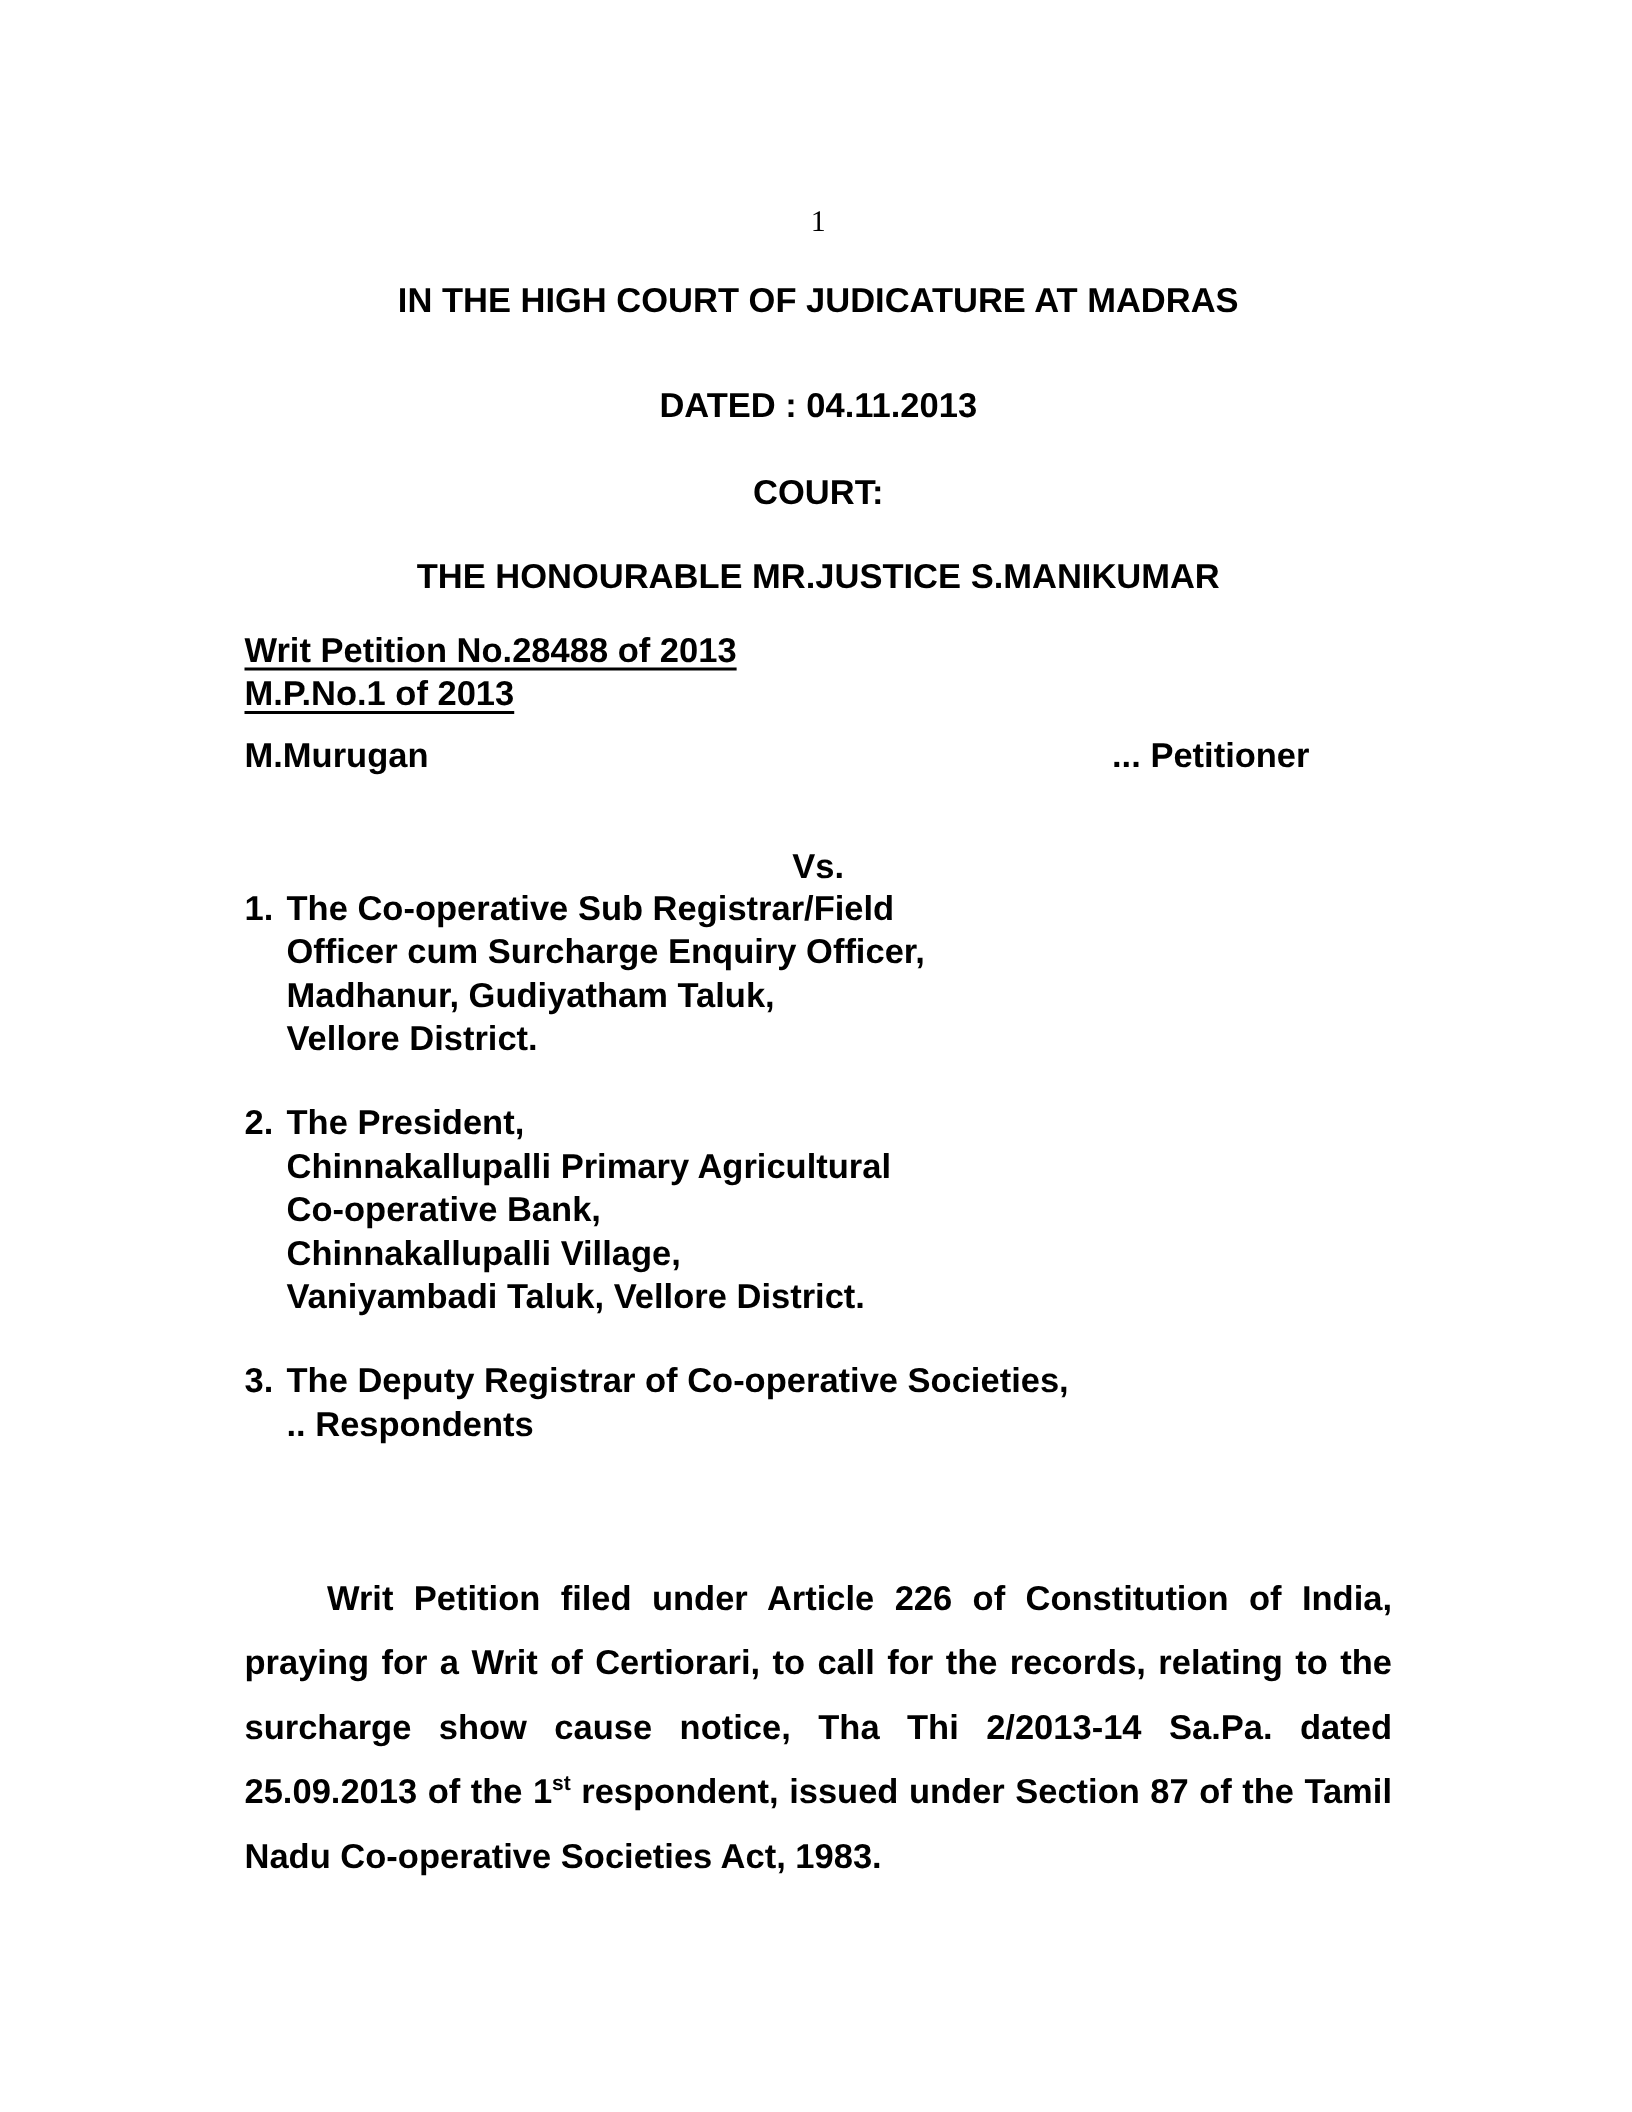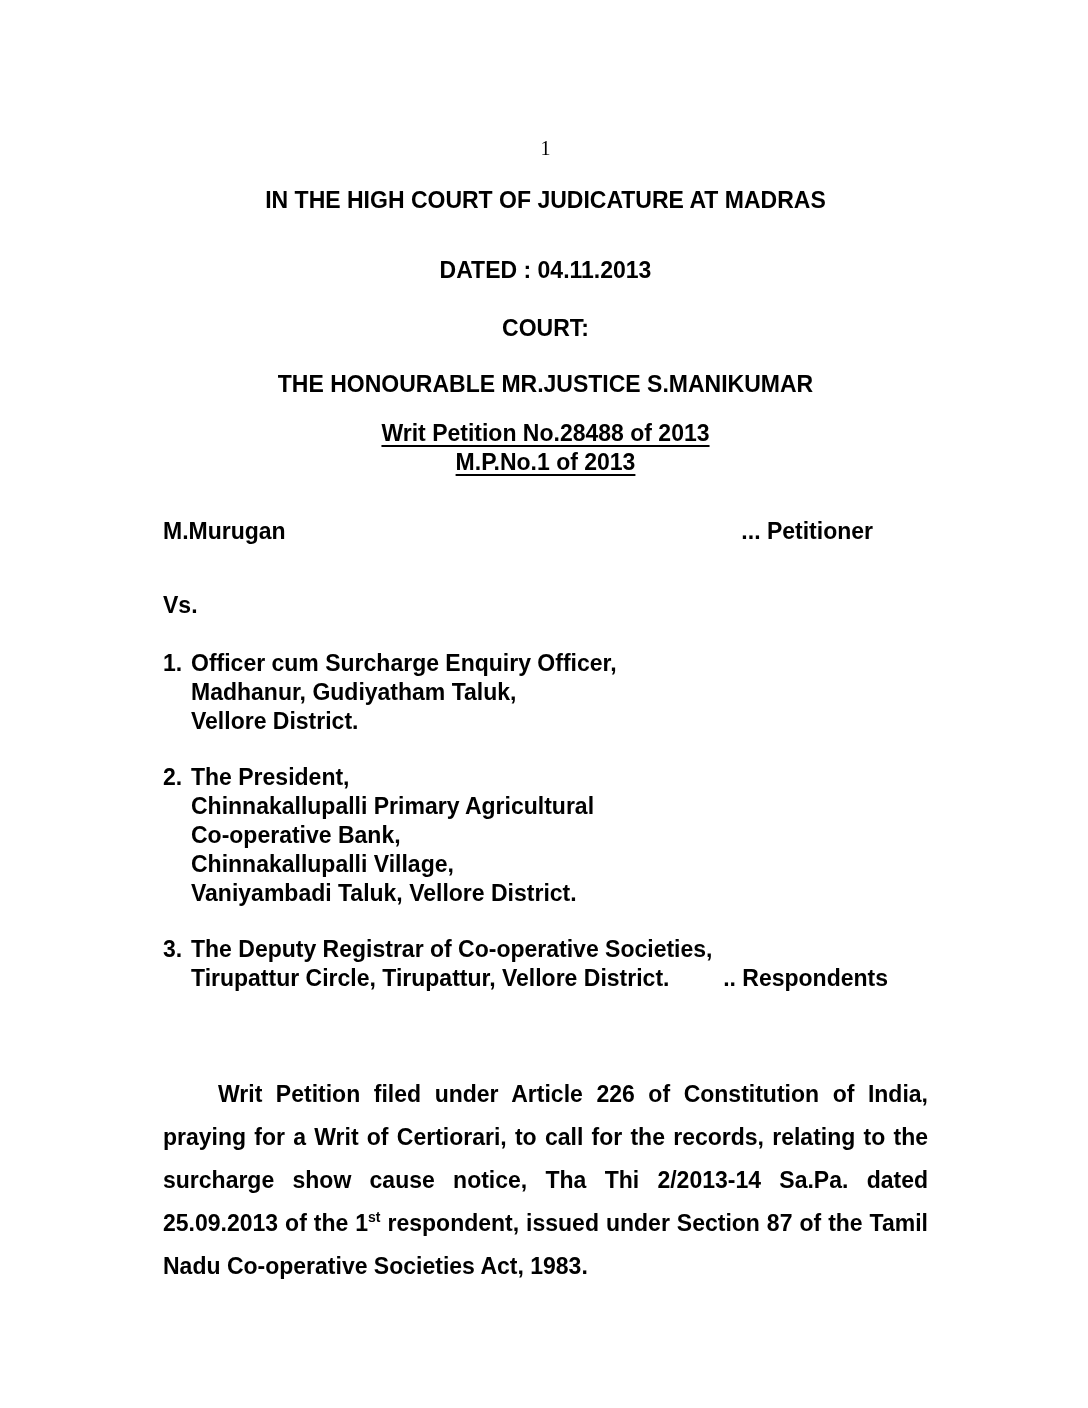--- a/index.html
+++ b/index.html
@@ -30,43 +30,41 @@
   }
   .center-line {
     text-align: center;
     line-height: 28px;
   }
   .court-title   { margin-bottom: 42px; }
   .date-line     { margin-bottom: 30px; }
   .coram-label   { margin-bottom: 28px; }
   .judge-name    { margin-bottom: 21px; }
   .petition-block {
-    text-align: center;
     line-height: 29px;
-    margin-bottom: 40px;
+    margin-bottom: 12px;
   }
   .petition-block .underlined {
     text-decoration: underline;
     text-decoration-thickness: 2px;
     text-underline-offset: 4px;
   }
   .party-row {
     display: flex;
     justify-content: space-between;
     align-items: center;
     line-height: 28px;
     margin-bottom: 46px;
   }
   .party-row .petitioner-label {
     margin-right: 55px;
   }
   .versus {
-    text-align: left;
+    text-align: center;
     line-height: 28px;
-    margin-bottom: 30px;
   }
   .respondent-item {
     display: flex;
     align-items: flex-start;
     line-height: 29px;
     margin-bottom: 27px;
   }
   .respondent-item .num {
     width: 28px;
     flex: 0 0 28px;
@@ -118,20 +116,21 @@
   <div class="party-row">
     <span>M.Murugan</span>
     <span class="petitioner-label">... Petitioner</span>
   </div>
 
   <div class="versus">Vs.</div>
 
   <div class="respondent-item">
     <span class="num">1.</span>
     <div class="lines">
+      <div>The Co-operative Sub Registrar/Field</div>
       <div>Officer cum Surcharge Enquiry Officer,</div>
       <div>Madhanur, Gudiyatham Taluk,</div>
       <div>Vellore District.</div>
     </div>
   </div>
 
   <div class="respondent-item">
     <span class="num">2.</span>
     <div class="lines">
       <div>The President,</div>
@@ -140,21 +139,20 @@
       <div>Chinnakallupalli Village,</div>
       <div>Vaniyambadi Taluk, Vellore District.</div>
     </div>
   </div>
 
   <div class="respondent-item">
     <span class="num">3.</span>
     <div class="lines">
       <div>The Deputy Registrar of Co-operative Societies,</div>
       <div class="resp-line-row">
-        <span>Tirupattur Circle, Tirupattur, Vellore District.</span>
         <span class="respondents-label">.. Respondents</span>
       </div>
     </div>
   </div>
 
   <p class="prayer">
     <span>Writ Petition filed under Article 226 of Constitution of India, praying for a Writ of Certiorari, to call for the records, relating to the surcharge show cause notice, Tha Thi 2/2013-14 Sa.Pa. dated 25.09.2013 of the 1</span><sup>st</sup><span> respondent, issued under Section 87 of the Tamil Nadu Co-operative Societies Act, 1983.</span>
   </p>
 
 </div>

